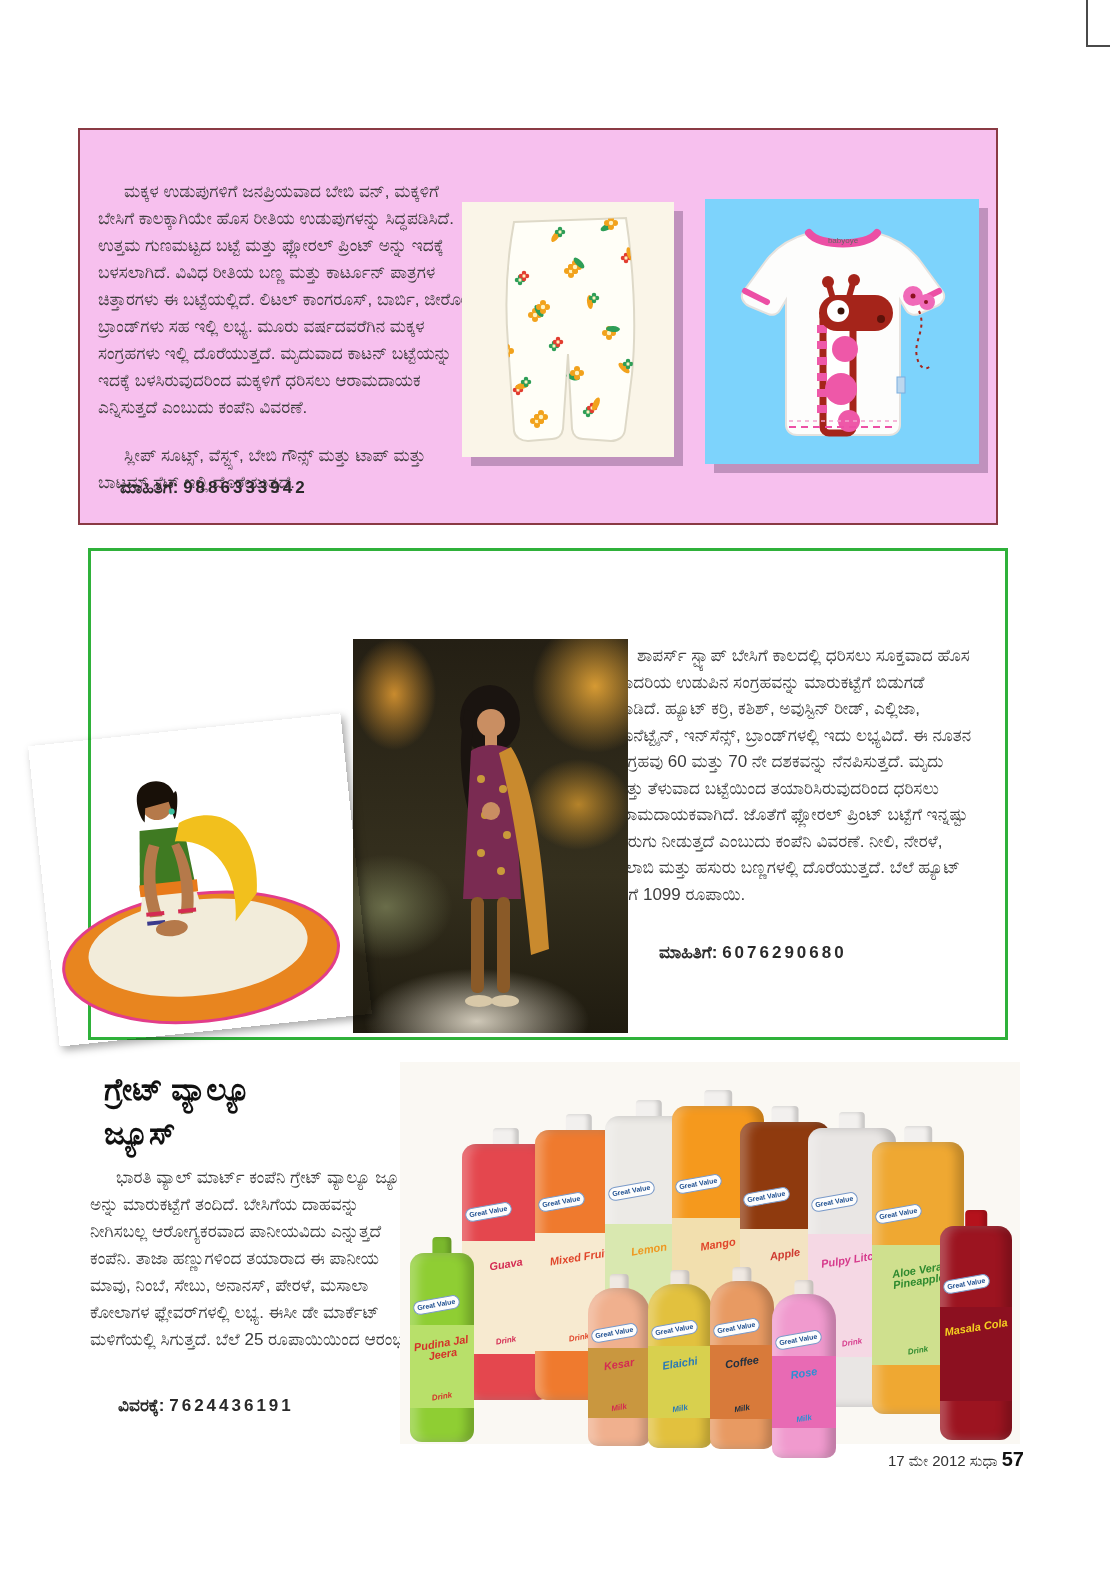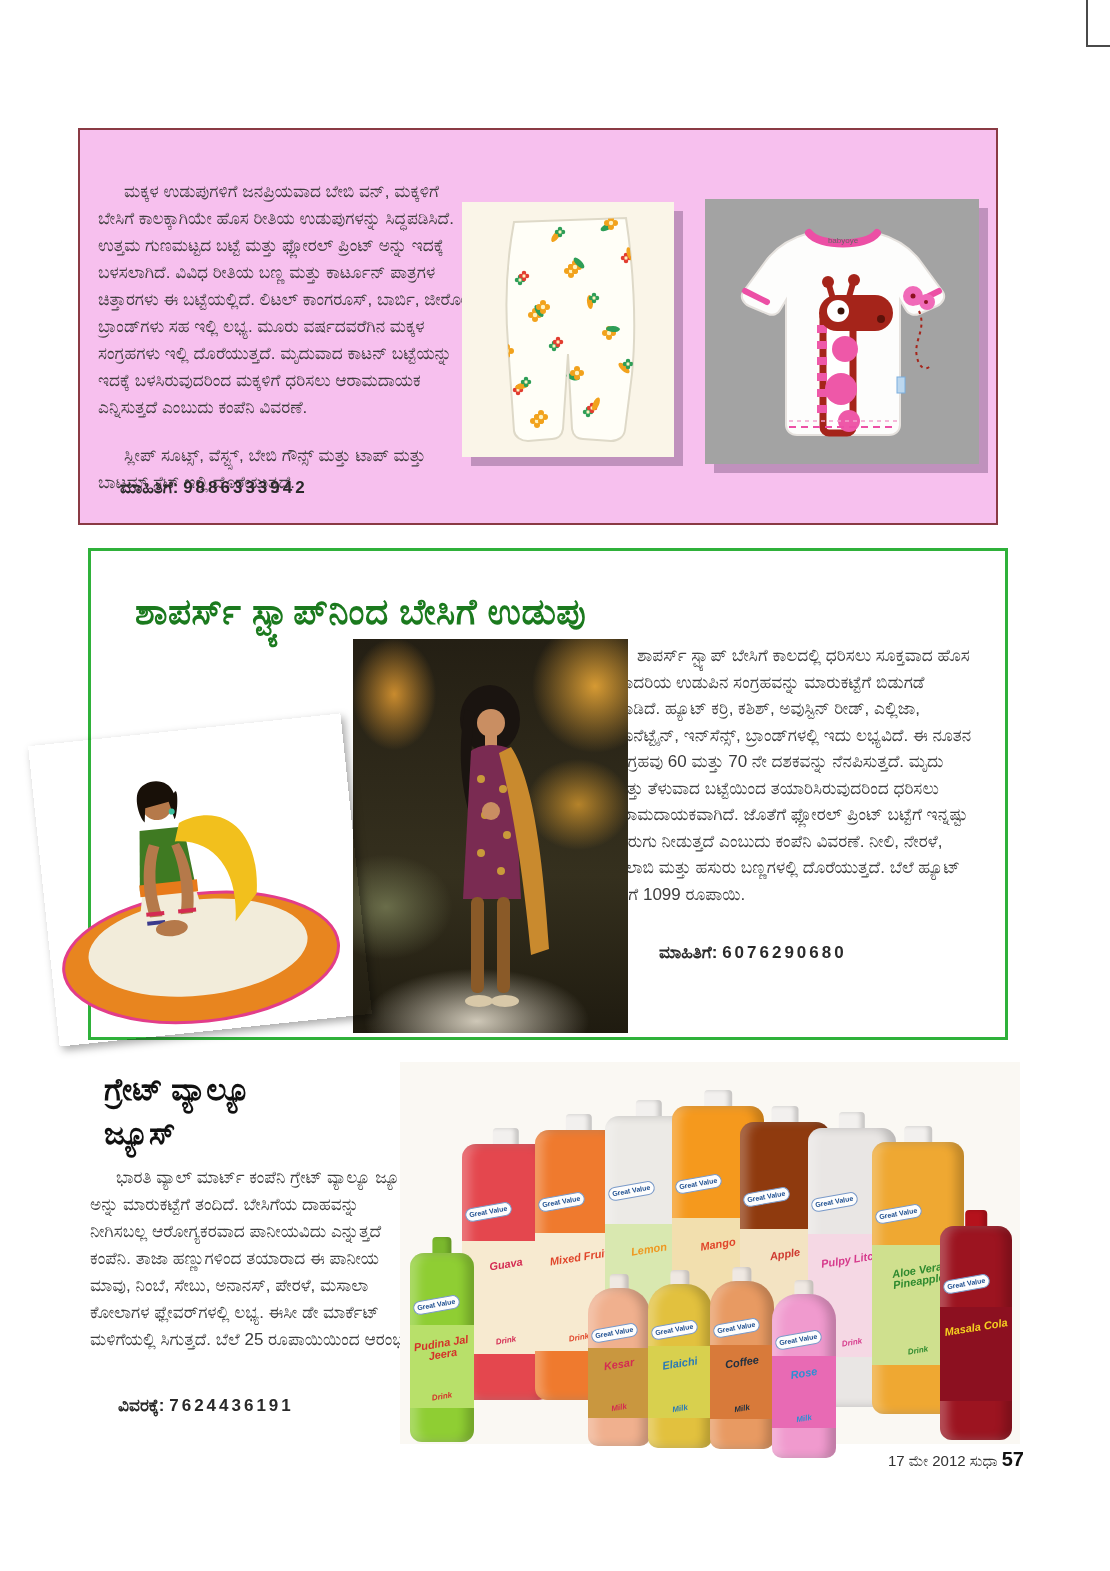--- a/index.html
+++ b/index.html
@@ -14,21 +14,21 @@
             background:#f7c0ee;border:2px solid #8a3a44;box-sizing:border-box;}
   .box-pink .title{position:absolute;left:22px;top:8px;font-size:29px;font-weight:bold;
             color:#e73ab5;letter-spacing:.5px;}
   .box-pink .para1{position:absolute;left:18px;top:48px;width:378px;font-size:17px;
             line-height:27px;text-indent:26px;margin:0;}
   .box-pink .para2{position:absolute;left:18px;top:312px;width:378px;font-size:17px;
             line-height:27px;text-indent:26px;margin:0;}
   .box-pink .contact{position:absolute;left:40px;top:348px;font-size:17px;font-weight:bold;color:#2a2a2a;}
   .photo-card{position:absolute;box-shadow:9px 9px 0 rgba(110,75,115,.40);}
   .card-pants{left:382px;top:72px;width:212px;height:255px;background:#faf5e8;}
-  .card-tshirt{left:625px;top:69px;width:274px;height:265px;background:#a3a3a3;text-align:right;}
+  .card-tshirt{left:625px;top:69px;width:274px;height:265px;background:#7dd3fc;text-align:right;}
   .num{letter-spacing:3px;}
 
   
   .box-green{position:absolute;left:88px;top:548px;width:920px;height:492px;
              background:#ffffff;border:3px solid #2fb13a;box-sizing:border-box;}
   .box-green .title{position:absolute;left:44px;top:10px;font-size:36px;font-weight:bold;
              color:#1b7a1e;letter-spacing:.5px;}
   .box-green .para{position:absolute;left:520px;top:92px;width:362px;font-size:17px;
              line-height:26.5px;text-indent:26px;margin:0;}
   .box-green .contact{position:absolute;left:568px;top:392px;font-size:17px;font-weight:bold;color:#2a2a2a;}
@@ -375,21 +375,20 @@
           </g>
           <path d="M84,228 L192,228" stroke="#ec4fa5" stroke-width="2" stroke-dasharray="7,5"></path>
           <path d="M84,222 L192,222" stroke="#f2a0cc" stroke-width="1.5" stroke-dasharray="4,4"></path>
           <rect x="192" y="178" width="8" height="16" fill="#bcd7ee" stroke="#7aaede" stroke-width="1"></rect>
         </g>
       </svg>
     </div>
   </section>
 
   <section class="box-green">
-    <h2 class="title">ಶಾಪರ್ಸ್ ಸ್ಟ್ಯಾಪ್‌ನಿಂದ ಬೇಸಿಗೆ ಉಡುಪು</h2>
 
     <div class="photo-standing">
       <svg width="275" height="394" viewBox="0 0 275 394">
         <ellipse cx="137" cy="80" rx="30" ry="34" fill="#1a1410"></ellipse>
         <path d="M112,70 C104,110 108,150 118,180 L128,178 C118,145 116,105 122,74 Z" fill="#1a1410"></path>
         <circle cx="138" cy="84" r="14" fill="#c98e62"></circle>
         <rect x="132" y="96" width="12" height="12" fill="#c98e62"></rect>
         <path d="M118,112 C128,104 150,104 160,112 L168,260 L110,260 Z" fill="#7a2b52"></path>
         <g fill="#c99a3a">
           <circle cx="128" cy="140" r="4"></circle>

